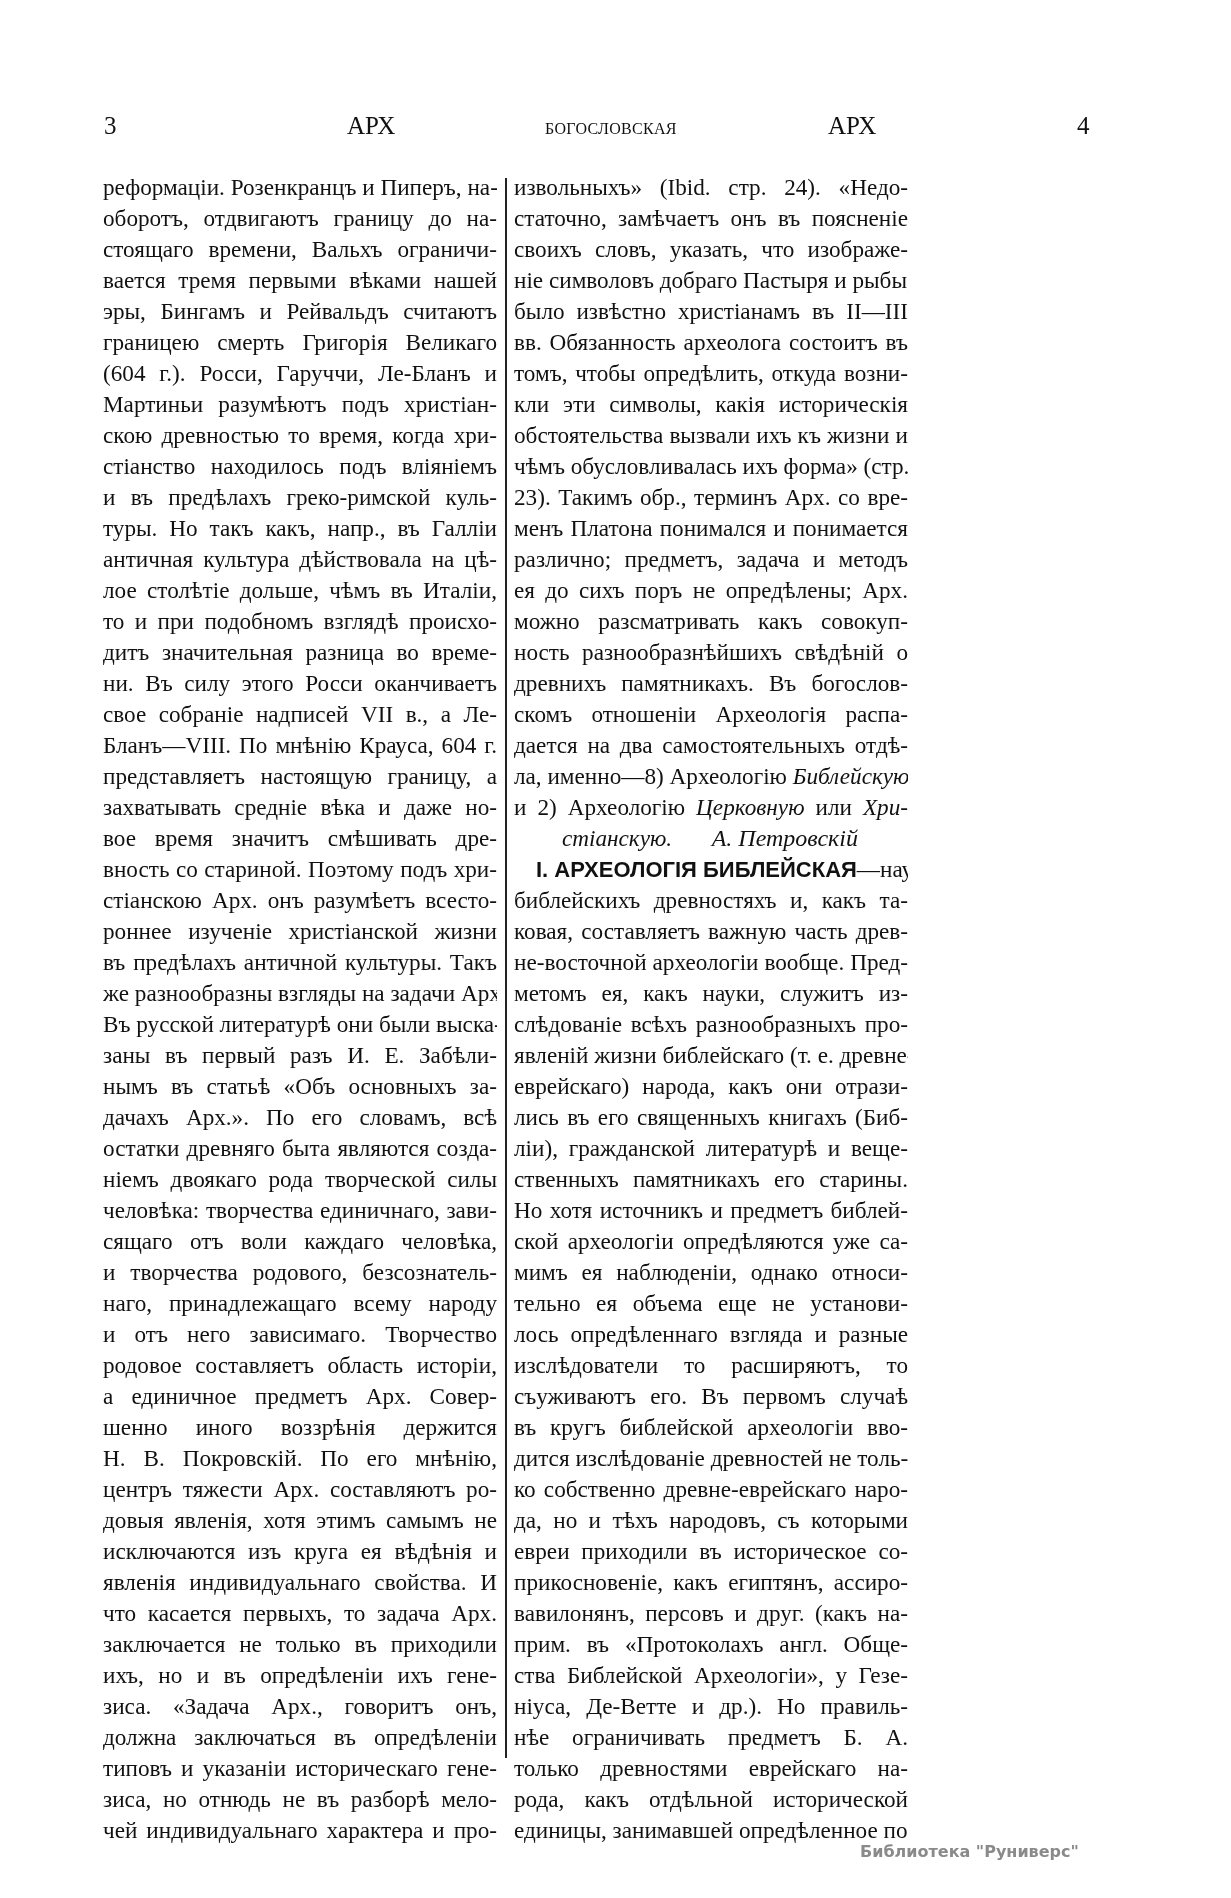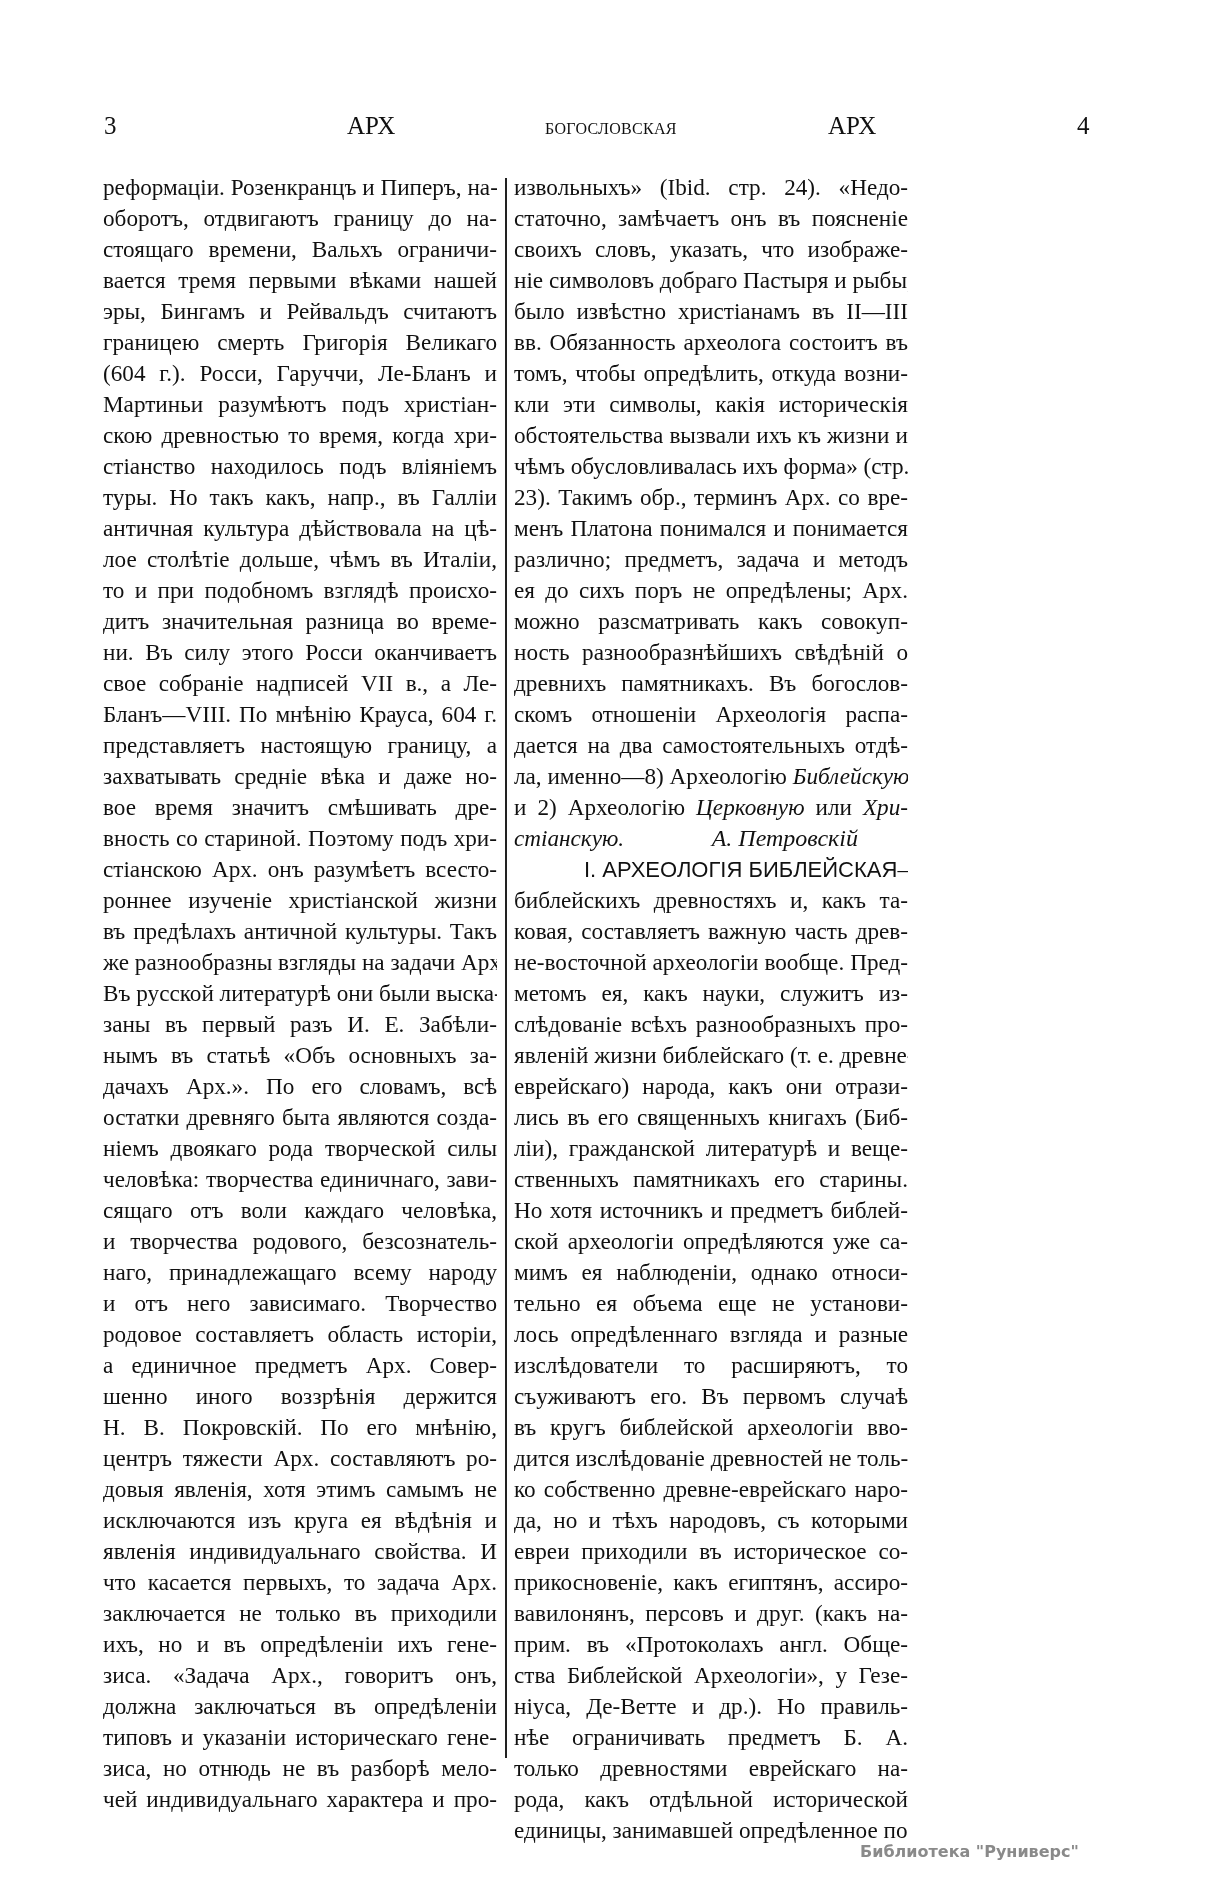--- a/index.html
+++ b/index.html
@@ -14,21 +14,21 @@
   .h-right-word { left: 828px; }
   .h-right-num { left: 1077px; }
   .column { position: absolute; top: 172px; width: 394px;
             font-family: "Liberation Serif", serif; font-size: 23.2px; line-height: 31px; }
   .col-left { left: 103px; }
   .col-right { left: 514px; }
   .line { display: block; height: 31px; white-space: nowrap; text-align: justify;
           text-align-last: justify; overflow: hidden; }
   .line.last { text-align-last: left; }
   .divider { position: absolute; left: 505px; top: 178px; width: 1.5px; height: 1580px; background: #222; }
-  .heading-bold { font-family: "Liberation Sans", sans-serif; font-weight: normal; font-size: 22px; margin-left: 48px; }
+  .heading-bold { font-family: "Liberation Sans", sans-serif; font-weight: bold; font-size: 22px; }
   .ital { font-style: italic; }
   .watermark { position: absolute; left: 860px; top: 1842px; font-family: "DejaVu Sans", sans-serif;
                font-size: 16px; font-weight: bold; color: #8a8a8a; white-space: nowrap; }
 </style>
 </head>
 <body>
 
 <div class="header">
   <span class="h-left-num">3</span>
   <span class="h-left-word">АРХ</span>
@@ -41,20 +41,21 @@
     <span class="line">реформаціи. Розенкранцъ и Пиперъ, на-</span>
     <span class="line">оборотъ, отдвигаютъ границу до на-</span>
     <span class="line">стоящаго времени, Вальхъ ограничи-</span>
     <span class="line">вается тремя первыми вѣками нашей</span>
     <span class="line">эры, Бингамъ и Рейвальдъ считаютъ</span>
     <span class="line">границею смерть Григорія Великаго</span>
     <span class="line">(604 г.). Росси, Гаруччи, Ле-Бланъ и</span>
     <span class="line">Мартиньи разумѣютъ подъ христіан-</span>
     <span class="line">скою древностью то время, когда хри-</span>
     <span class="line">стіанство находилось подъ вліяніемъ</span>
+    <span class="line">и въ предѣлахъ греко-римской куль-</span>
     <span class="line">туры. Но такъ какъ, напр., въ Галліи</span>
     <span class="line">античная культура дѣйствовала на цѣ-</span>
     <span class="line">лое столѣтіе дольше, чѣмъ въ Италіи,</span>
     <span class="line">то и при подобномъ взглядѣ происхо-</span>
     <span class="line">дитъ значительная разница во време-</span>
     <span class="line">ни. Въ силу этого Росси оканчиваетъ</span>
     <span class="line">свое собраніе надписей VII в., а Ле-</span>
     <span class="line">Бланъ—VIII. По мнѣнію Крауса, 604 г.</span>
     <span class="line">представляетъ настоящую границу, а</span>
     <span class="line">захватывать средніе вѣка и даже но-</span>
@@ -112,21 +113,21 @@
       <span class="line">различно; предметъ, задача и методъ</span>
       <span class="line">ея до сихъ поръ не опредѣлены; Арх.</span>
       <span class="line">можно разсматривать какъ совокуп-</span>
       <span class="line">ность разнообразнѣйшихъ свѣдѣній о</span>
       <span class="line">древнихъ памятникахъ. Въ богослов-</span>
       <span class="line">скомъ отношеніи Археологія распа-</span>
       <span class="line">дается на два самостоятельныхъ отдѣ-</span>
     </div>
   <span class="line"><span>ла, именно—8) Археологію </span><span class="ital">Библейскую</span></span>
   <span class="line"><span>и 2) Археологію </span><span class="ital">Церковную</span><span> или </span><span class="ital">Хри-</span></span>
-  <span class="line last" style="position:relative;"><span class="ital">стіанскую.</span><span class="ital" style="position:absolute; right:50px; font-size:24px;font-family:Liberation Serif, serif;">А. Петровскій</span></span>
+  <span class="line last" style="position:relative;margin-left:48px;"><span class="ital">стіанскую.</span><span class="ital" style="position:absolute; right:50px; font-size:24px;font-family:Liberation Serif, serif;">А. Петровскій</span></span>
   <span class="line last" style="padding-left:22px; text-align-last:justify;"><span class="heading-bold">I. АРХЕОЛОГІЯ БИБЛЕЙСКАЯ</span><span>—наука о</span></span>
   <div id="right-after">
       <span class="line">библейскихъ древностяхъ и, какъ та-</span>
       <span class="line">ковая, составляетъ важную часть древ-</span>
       <span class="line">не-восточной археологіи вообще. Пред-</span>
       <span class="line">метомъ ея, какъ науки, служитъ из-</span>
       <span class="line">слѣдованіе всѣхъ разнообразныхъ про-</span>
       <span class="line">явленій жизни библейскаго (т. е. древне-</span>
       <span class="line">еврейскаго) народа, какъ они отрази-</span>
       <span class="line">лись въ его священныхъ книгахъ (Биб-</span>

